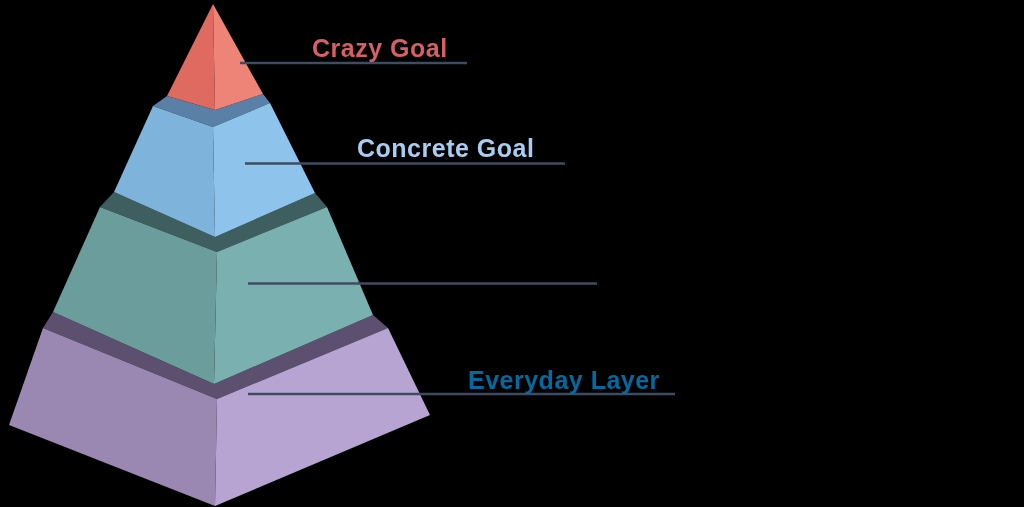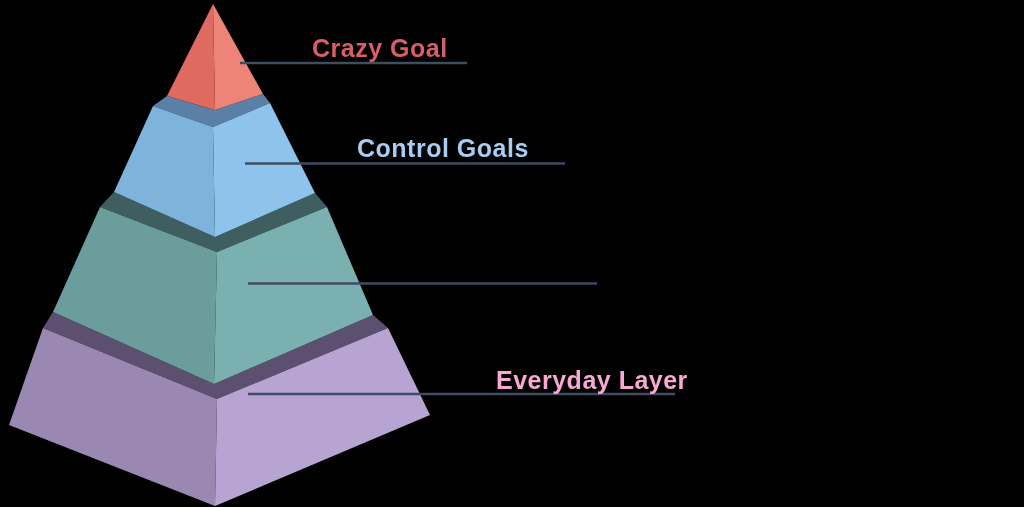--- a/index.html
+++ b/index.html
@@ -67,18 +67,18 @@
     <g>
       <line stroke-width="2.5" x1="240" y1="63" x2="467" y2="63" stroke="#3F4D63"></line>
       <line stroke-width="2.5" x1="245" y1="163.5" x2="565" y2="163.5" stroke="#3F4D63"></line>
       <line stroke-width="2.5" x1="248" y1="283.5" x2="597" y2="283.5" stroke="#3F4D63"></line>
       <line stroke-width="2.5" x1="248" y1="394" x2="675" y2="394" stroke="#3F4D63"></line>
     </g>
   </svg>
 
   <div class="tier-label label-crazy" style="color: rgb(215, 95, 102);">Crazy Goal</div>
 
-  <div class="tier-label label-concrete" style="color: rgb(167, 206, 242);">Control Goals</div>
+  <div class="tier-label label-concrete" style="color: rgb(167, 206, 242);">Concrete Goal</div>
 
 
-  <div class="tier-label label-everyday" style="color: #f9a8d4; margin-left: 28px;">Everyday Layer</div>
+  <div class="tier-label label-everyday" style="color: #0369a1;">Everyday Layer</div>
 
 </div>
 
 </body></html>

